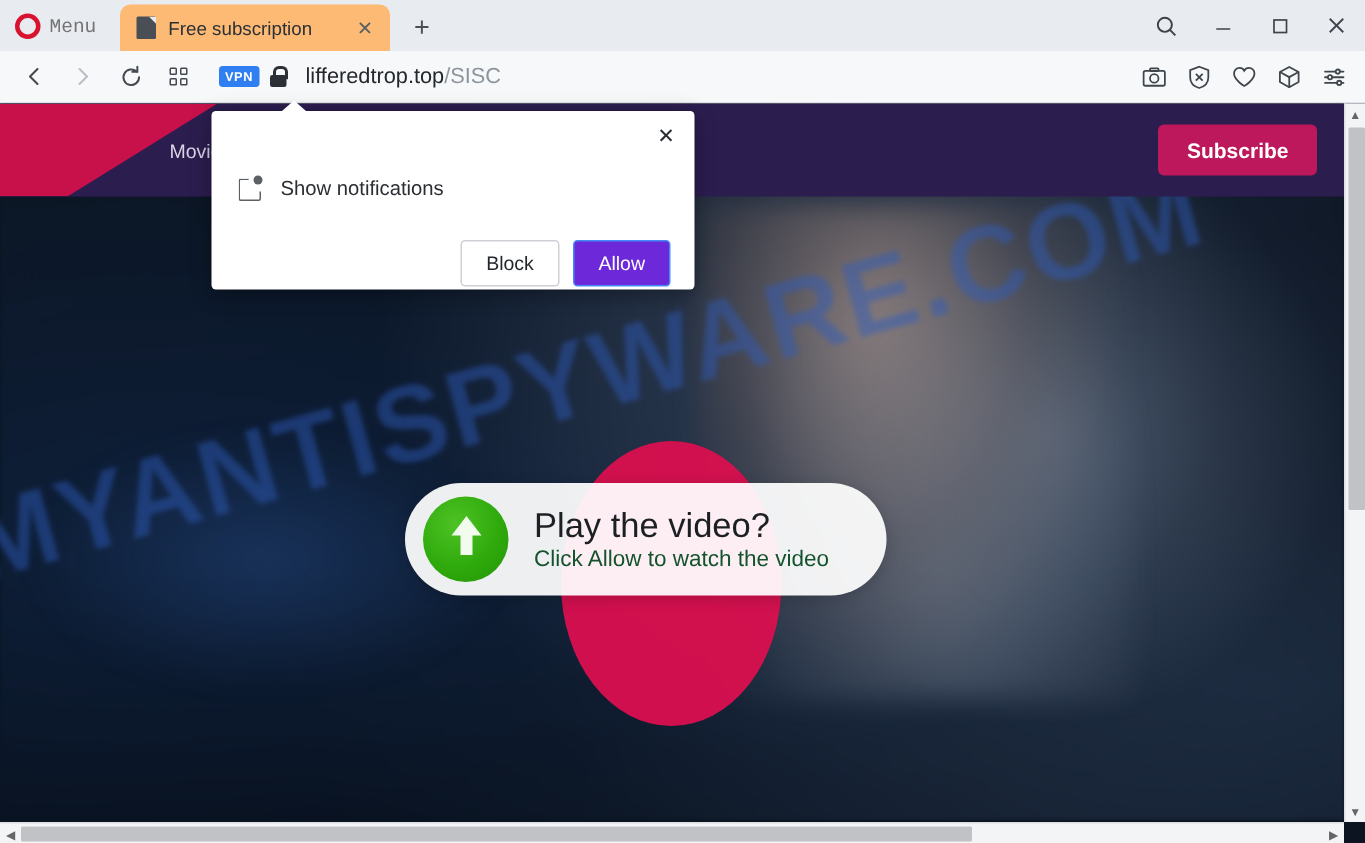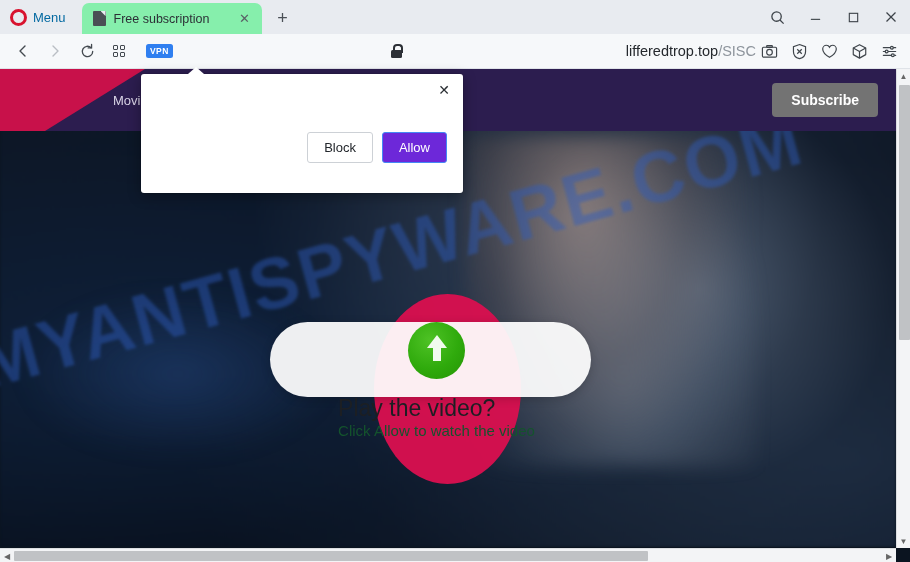--- a/index.html
+++ b/index.html
@@ -31,25 +31,25 @@
     width: 17px; height: 17px; border-radius: 50%;
     border: 3.4px solid #d8132f;
     position: relative;
   }
   .opera-o::after {
     content: ""; position: absolute;
     left: 50%; top: 50%; transform: translate(-50%,-50%);
     width: 4.2px; height: 10px; border-radius: 50%;
     background: #e8ebf0;
   }
-  .menu-label { font-size: 13px; color: #0369a1; }
+  .menu-label { font-size: 13px; color: #737373; font-family: Liberation Mono, monospace; }
 
   .tab {
     height: 31px; width: 180px;
-    background: #86efac;
+    background: #fdba74;
     border-radius: 7px 7px 0 0;
     display: flex; align-items: center;
     padding: 0 8px 0 11px;
     gap: 8px;
     margin-left: 8px;
     position: relative;
   }
   .tab-favicon {
     width: 13px; height: 15px; flex: 0 0 13px;
     background: #4a4f55;
@@ -103,21 +103,20 @@
     color: #43494f;
   }
   .navbtn.disabled { color: #b9bec4; }
   .grid-icon { display: grid; grid-template-columns: 5px 5px; gap: 2.5px; }
   .grid-icon i { width: 5px; height: 5px; border: 1.3px solid #43494f; display: block; border-radius: 1px;}
 
   .addrwrap {
     flex: 1 1 auto; display: flex; align-items: center;
     gap: 7px; padding-left: 10px;
     height: 28px;
-    justify-content: space-between;
   }
   .vpn-badge {
     background: #2f7ff0; color: #fff;
     font-size: 8.5px; font-weight: bold; letter-spacing: .4px;
     padding: 2px 4px; border-radius: 2.5px;
   }
   .lock {
     width: 11px; height: 14px; position: relative;
   }
   .lock::before {
@@ -207,21 +206,21 @@
     position: relative;
     margin-left: 113px;
     font-size: 13px; color: #d9d4e6;
   }
   .site-right {
     position: absolute; right: 18px; top: 50%;
     transform: translateY(-50%);
     display: flex; align-items: center; gap: 12px;
   }
   .subscribe {
-    background: #737373; color: #fff;
+    background: #be185d; color: #fff;
     font-size: 14px; font-weight: bold;
     padding: 9px 19px; border-radius: 4px;
     border: none;
   }
   .searchbox {
     background: #d8d8dc; color: #6e7277;
     font-size: 13.5px;
     padding: 9px 14px; border-radius: 4px;
     border: none; width: 120px;
     outline: none;
@@ -238,21 +237,20 @@
 
   .play-pill {
     position: absolute;
     left: 270px; top: 253px;
     width: 321px; height: 75px;
     background: rgba(255,255,255,.93);
     border-radius: 40px;
     display: flex; align-items: center;
     padding-left: 12px; gap: 17px;
     box-shadow: 0 2px 10px rgba(0,0,0,.18);
-    flex-direction: column;
   }
   .play-circle {
     width: 57px; height: 57px; flex: 0 0 57px;
     border-radius: 50%;
     background: radial-gradient(circle at 38% 32%, #4ec225 0%, #2faa0c 55%, #249405 100%);
     display: flex; align-items: center; justify-content: center;
   }
   .up-arrow {
     width: 0; height: 0; position: relative;
   }
@@ -350,21 +348,21 @@
     border-radius: 1.5px;
     clip-path: polygon(0 0, 45% 0, 45% 22%, 22% 22%, 22% 78%, 78% 78%, 78% 58%, 100% 58%, 100% 100%, 0 100%);
   }
   .notif-icon::after {
     content: ""; position: absolute; right: 1px; top: 0;
     width: 6px; height: 6px; border-radius: 50%;
     background: #5c6166;
   }
   .notif-label { font-size: 13.5px; color: #2b2f34; }
   .dlg-buttons {
-    position: absolute; right: 16px; bottom: 30px;
+    position: absolute; right: 16px; bottom: 2px;
     display: flex; gap: 9px;
   }
   .btn-block {
     background: #fff; color: #23272c;
     border: 1px solid #cdd1d6;
     border-radius: 3px;
     font-size: 13px;
     padding: 7px 16px;
   }
   .btn-allow {
@@ -532,19 +530,23 @@
 
   <div class="vscroll">
     <div class="arrow">▲</div>
     <div class="vthumb"></div>
     <div class="arrow" style="position:absolute;bottom:0">▼</div>
   </div>
 
   <div class="permdialog">
     <div class="dialog-tail"></div>
     <div class="dlg-close">✕</div>
+    <div class="dlg-row">
+      <span class="notif-icon"></span>
+      <span class="notif-label">Show notifications</span>
+    </div>
     <div class="dlg-buttons">
       <button class="btn-block">Block</button>
       <button class="btn-allow">Allow</button>
     </div>
   </div>
 
 </div>
 
 </body></html>

